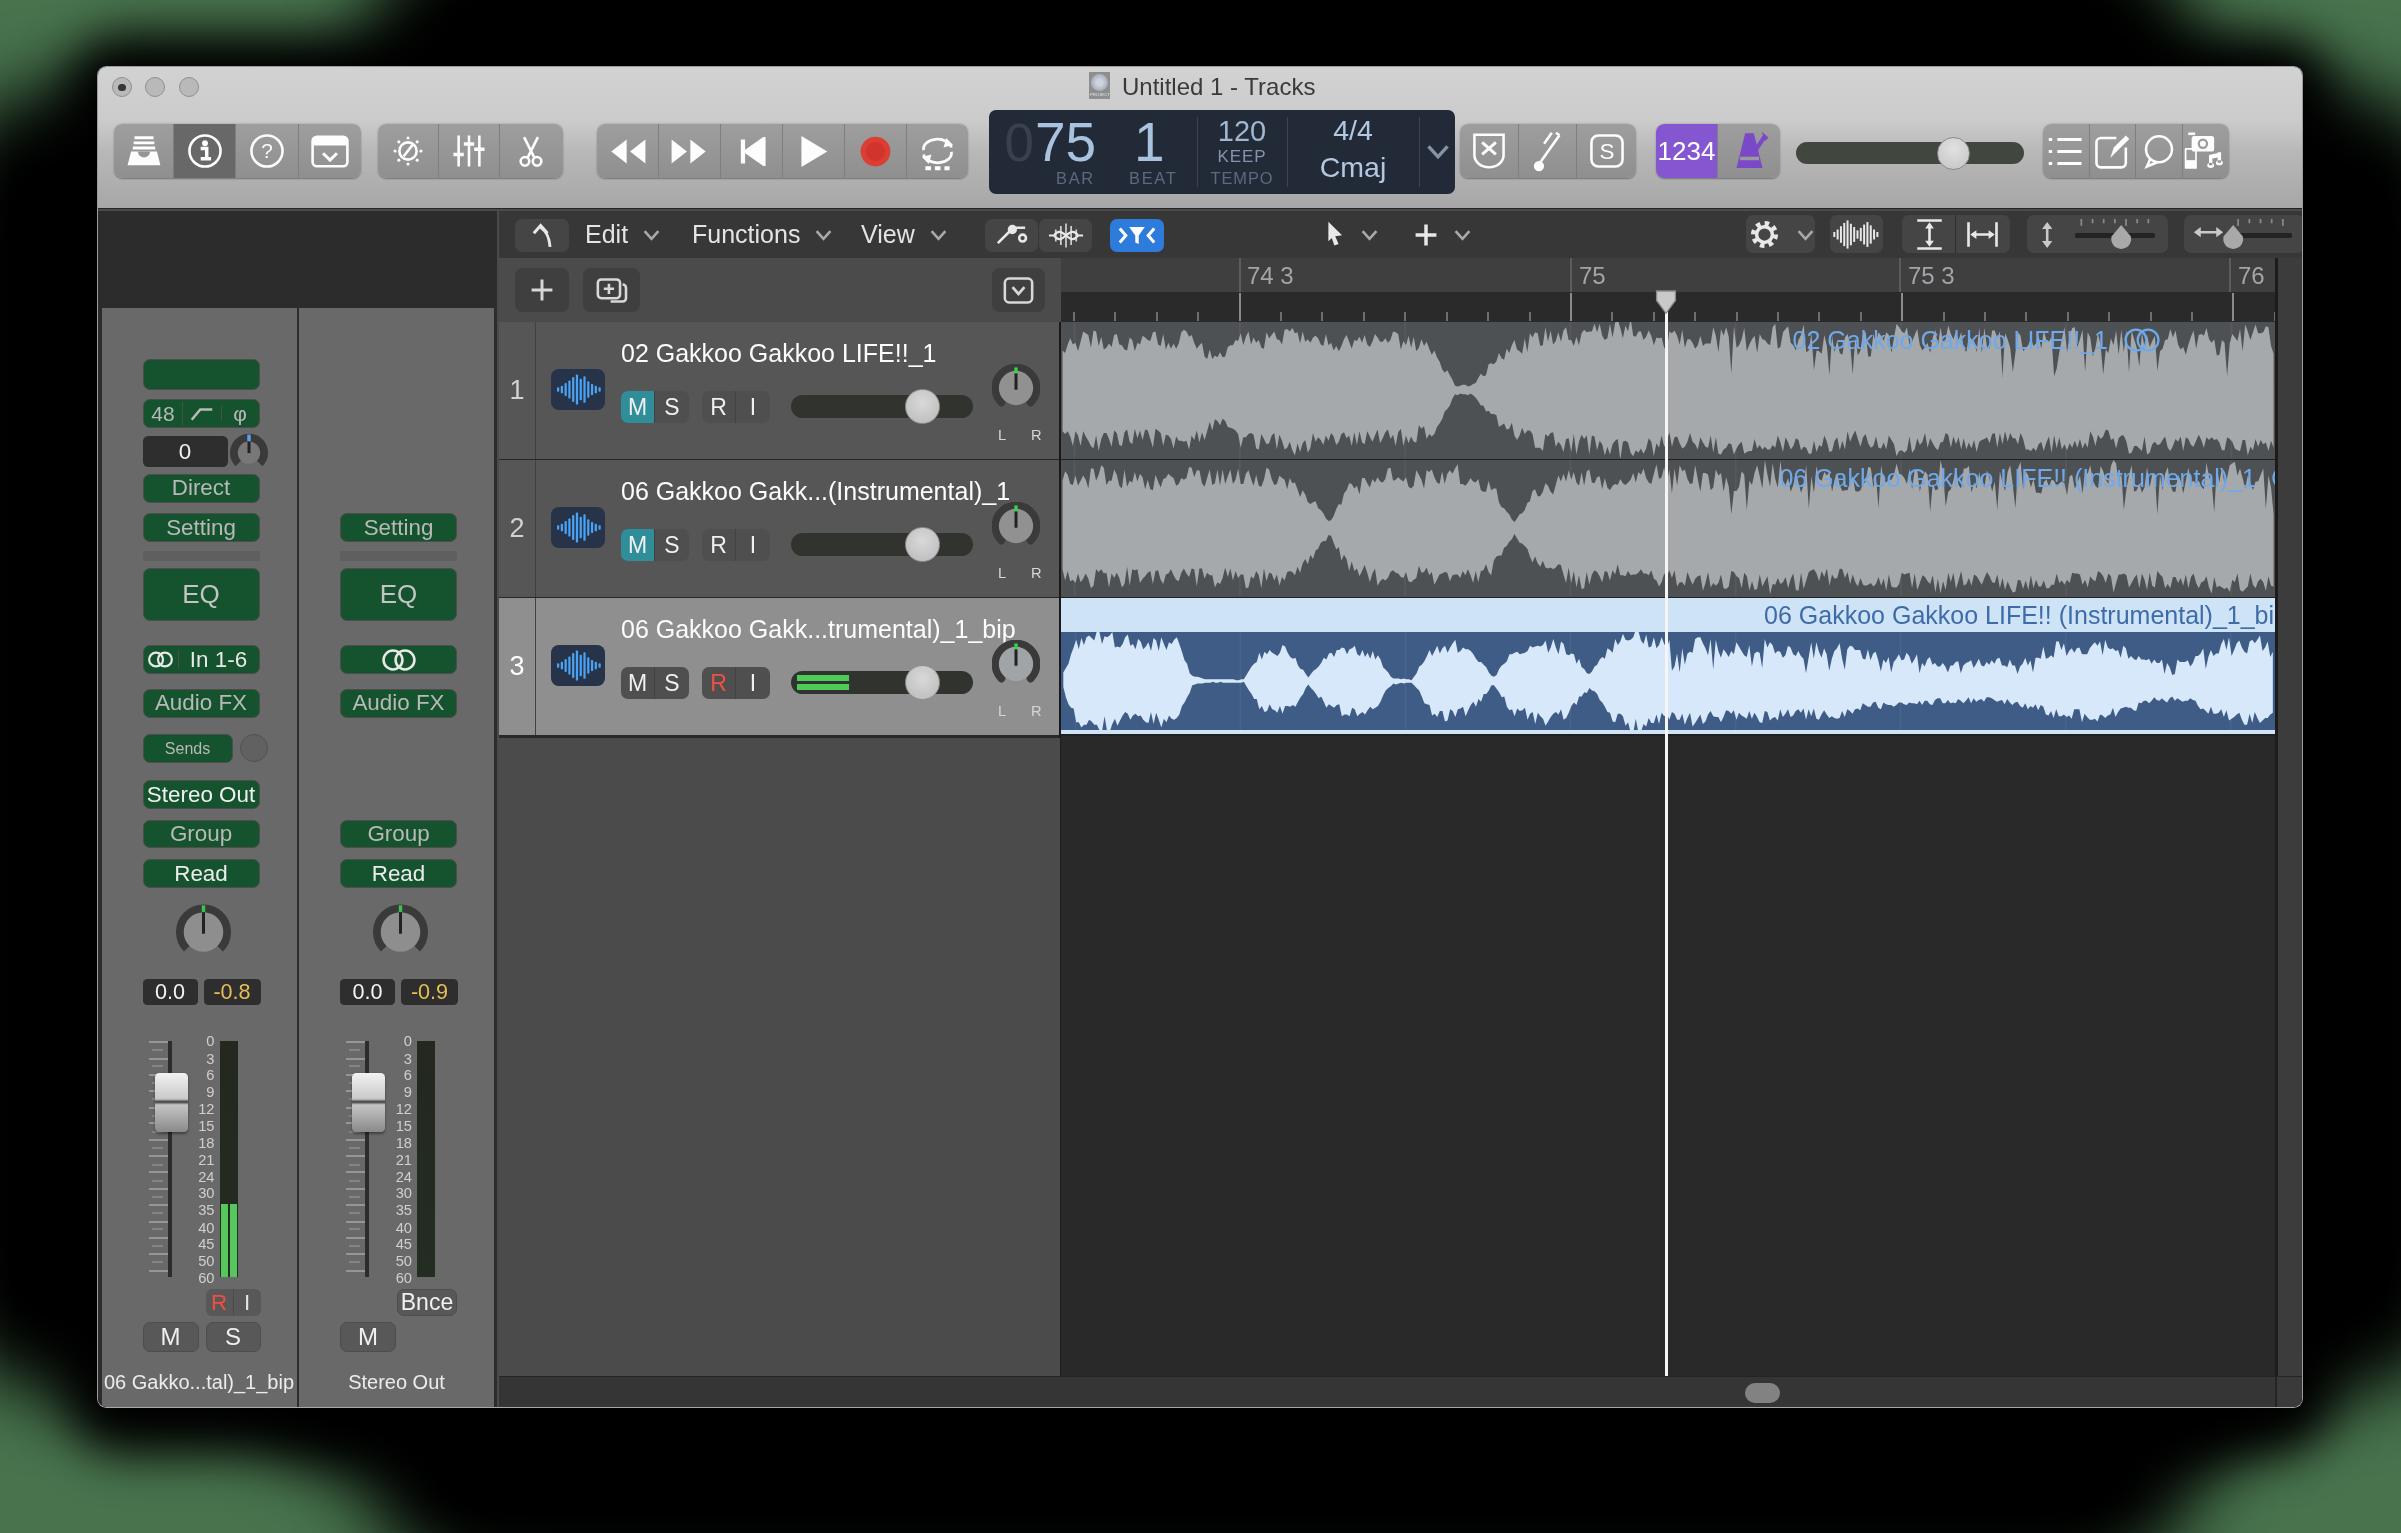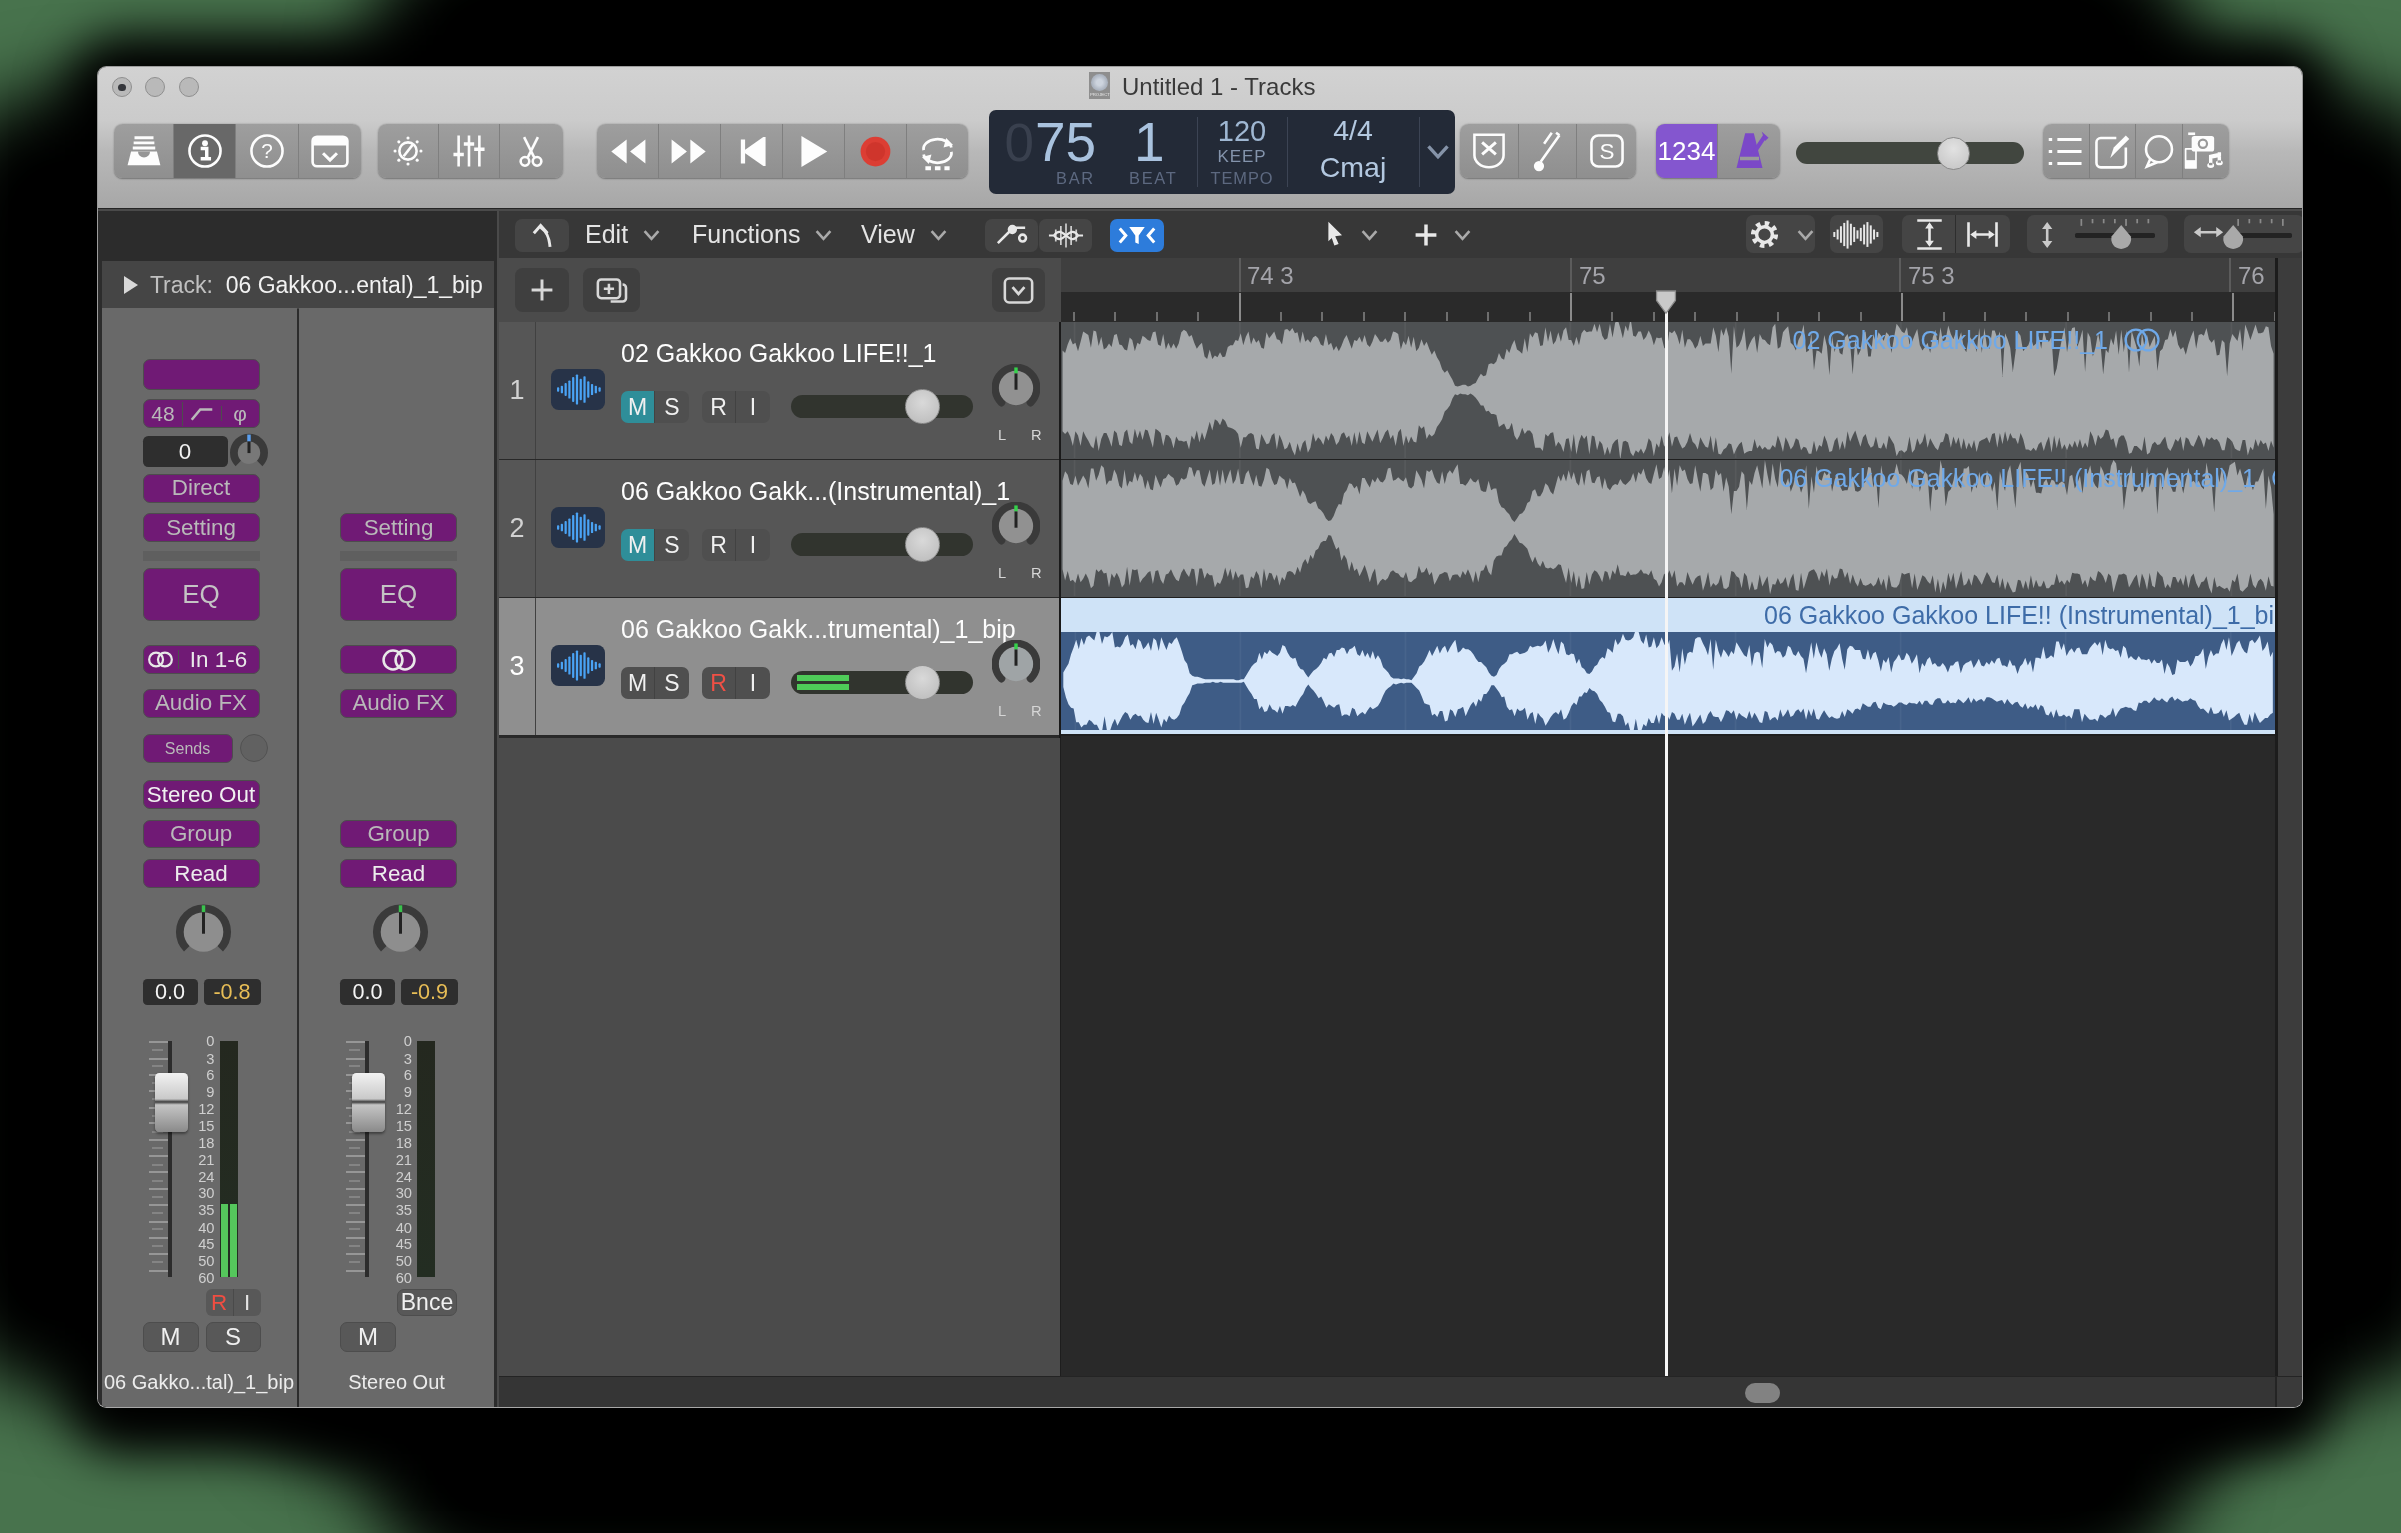--- a/index.html
+++ b/index.html
@@ -26,21 +26,21 @@
 #volsl { position:absolute; left:1698px; top:75px; width:228px; height:22.4px; border-radius:11.2px; background:#41463f; }
 #volknob { position:absolute; left:1839px; top:70px; width:33px; height:33px; border-radius:50%;
   background:radial-gradient(circle at 50% 35%, #e2e2e2, #c2c2c2); border:0.9px solid #8a8a8a;}
 #insp { position:absolute; left:0; top:144px; width:399px; height:1198px; background:#2c2c2c; }
 .ihdr { position:absolute; left:3.5px; width:392px; height:48px; background:#454545; color:#c0c0c0;
   font-size:23px; display:flex; align-items:center; white-space:nowrap; overflow:hidden; }
 .ihdr b { color:#f2f2f2; font-weight:normal; white-space:pre; }
 .tri { width:0; height:0; border-left:14px solid #d8d8d8; border-top:9.5px solid transparent;
   border-bottom:9.5px solid transparent; margin:0 12px 0 22.4px; }
 .strip { position:absolute; top:97px; width:195px; height:1099px; background:#696969; }
-.sbtn { position:absolute; left:41px; width:117px; background:#701a75; border:1.7px solid #4d4d4d;
+.sbtn { position:absolute; left:41px; width:117px; background:#14532d; border:1.7px solid #4d4d4d;
   border-radius:7px; color:#b9b9b9; display:flex; align-items:center; justify-content:center; font-size:22.4px;}
 .fnum { position:absolute; width:35px; text-align:right; font-size:14.7px; color:#cfcfcf; }
 .mtr { position:absolute; width:18px; background:#20251f; }
 .RIlb { font-size:22.4px; }
 #trk { position:absolute; left:401px; top:144px; width:1805px; height:1165px; background:#292929; }
 #menubar { position:absolute; left:0; top:0; width:1805px; height:47px; background:#373737; }
 .mtxt { position:absolute; top:0; height:47px; display:flex; align-items:center; color:#e4e4e4; font-size:25px; }
 .chev { width:19px; height:19px; margin-left:14px; }
 .mbtn { position:absolute; top:7.8px; height:33px; background:#454545; border-radius:7px; display:flex; align-items:center; justify-content:center;}
 #row2 { position:absolute; left:0; top:47px; width:1805px; height:65px; background:#4b4b4b; border-bottom:1.7px solid #1e1e1e;}
@@ -277,21 +277,20 @@
               <circle cx="23" cy="17" r="6" fill="#9a9a9a"></circle>
               <circle cx="23" cy="17" r="3.5" fill="#fdfdfd"></circle>
 <rect x="6" y="4" width="8" height="3"></rect>
 <path d="M30 30 h4 v12 h-4 z M40 27 h4 v12 h-4 z M28 42 a4 3 0 1 0 8 0 a4 3 0 1 0 -8 0 M38 39 a4 3 0 1 0 8 0 a4 3 0 1 0 -8 0 M30 30 L44 27 v5 L30 35 Z"></path>
             </g>
           </svg>
         </div>
       </div>
 </div>
 <div id="insp">
-<div class="ihdr" style="top:50px;"><div class="tri"></div>Track:<b>  06 Gakkoo...ental)_1_bip</b></div>
 <div class="strip" style="left:3.5px;">
         <div class="sbtn" style="left:41px;top:51px;width:117px;height:31px;font-size:22.4px;"></div>
         <div class="sbtn" style="top:91px;height:29px;padding:0;overflow:hidden;">
 <div style="width:39px;text-align:center;border-right:1.7px solid #4d4d4d;font-size:21px;">48</div>
 <div style="width:39px;border-right:1.7px solid #4d4d4d;display:flex;align-items:center;justify-content:center;">
 <svg width="24" height="15.5" viewBox="0 0 28 18">
               <path d="M2 16 L12 4 L26 4" stroke="#b9b9b9" stroke-width="3" fill="none"></path>
             </svg>
           </div>
 <div style="width:36px;text-align:center;font-size:21px;">φ</div>

